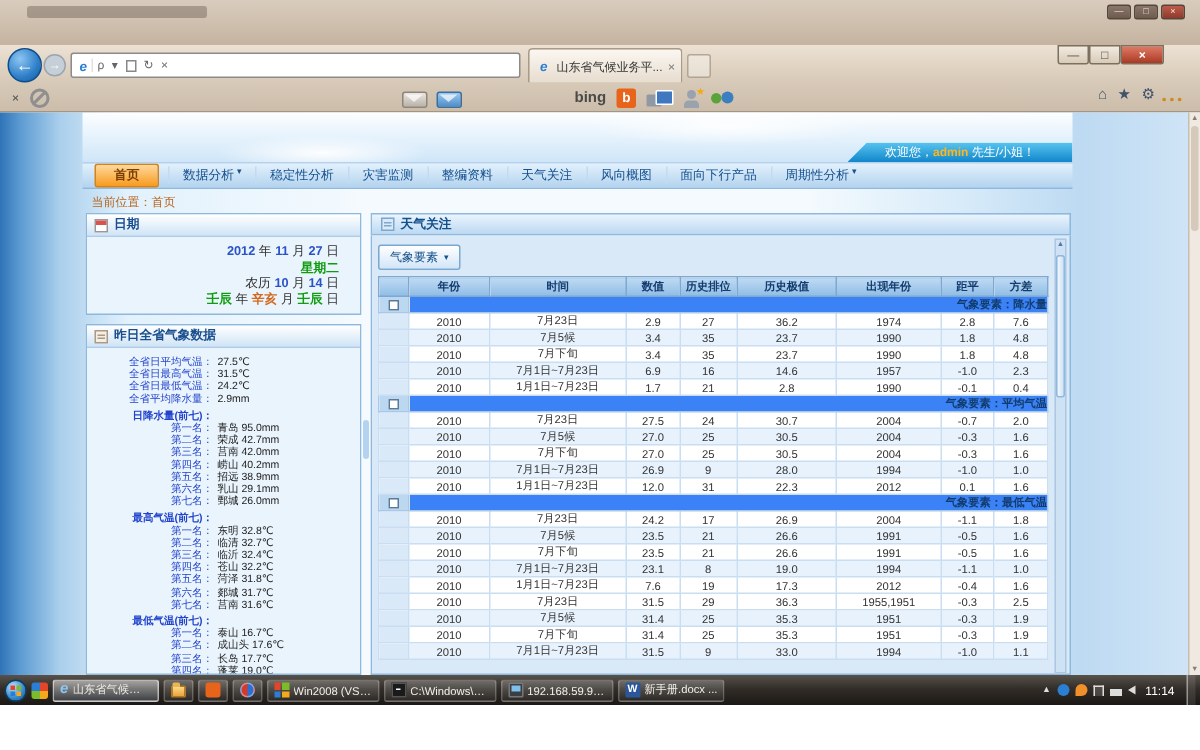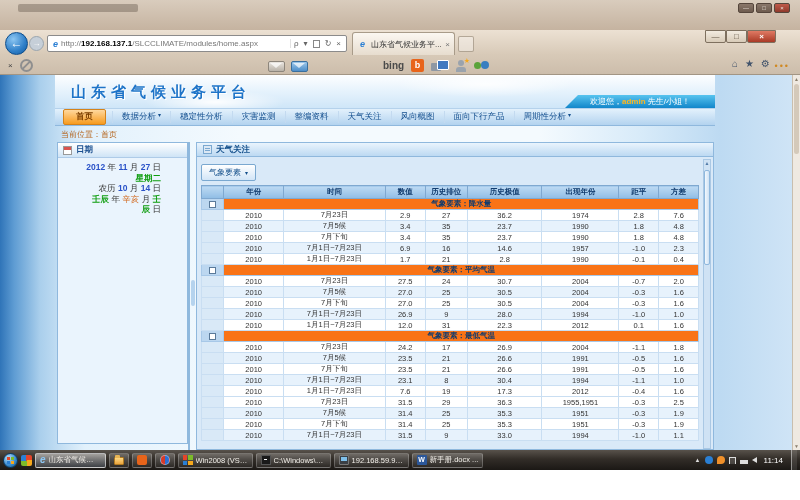--- a/index.html
+++ b/index.html
@@ -90,40 +90,40 @@
   .nav-item{padding:0 9px;display:flex;align-items:flex-start;gap:2px;white-space:nowrap}
   .nav-item:not(.nav-home){border-left:1px solid #c3daf0}
   .nav-item.nav-home{background:linear-gradient(180deg,#ffd89e,#f79b1e);border:1px solid #d4821a;border-radius:2px;
     color:#7c3f00;font-weight:bold;padding:1px 12px;margin-right:6px}
   .caret{font-size:6px}
 
   .breadcrumb-row{display:flex;justify-content:space-between;align-items:center;height:16px;font-size:8px;color:#b5651d;padding:0 6px}
   .bc-right{display:flex;gap:16px}
 
   .cols{position:absolute;left:0;top:67px;width:660px;height:308px;display:flex;overflow:hidden}
-  .sidebar{width:133px;margin-left:2px;display:flex;flex-direction:row;overflow:hidden}
+  .sidebar{width:184px;margin-left:2px;display:flex;flex-direction:column;overflow:hidden}
   .splitter{width:6px;position:relative}
   .splitter-handle{position:absolute;left:1px;top:138px;width:4px;height:26px;background:#b5d3ee;border-radius:2px}
   .main{flex:1;margin-right:1px;display:flex;flex-direction:column;overflow:hidden}
 
   .side-panel{border:1px solid #8fb8dd;background:#eaf4fd}
   .side-panel.date{margin-bottom:6px}
   .side-panel.weather{flex:1;overflow:hidden}
   .sp-header{height:15px;display:flex;align-items:center;gap:4px;padding:0 5px;
     background:linear-gradient(180deg,#ffffff,#cfe4f6);border-bottom:1px solid #aecbe8;
     font-size:8.5px;font-weight:bold;color:#1a4f8f}
   .icon-cal{width:9px;height:9px;background:#fff;border:1px solid #999;position:relative}
   .icon-cal::before{content:"";position:absolute;left:0;top:0;width:7px;height:3px;background:#d9534f}
   .icon-note{width:9px;height:9px;background:#f5efe2;border:1px solid #aa9988;position:relative}
   .icon-note::before{content:"";position:absolute;left:1px;top:2px;width:5px;height:1px;background:#aa9988;box-shadow:0 2px 0 #aa9988}
-  .date-body{padding:4px 26px 5px;text-align:right;font-size:8.5px;line-height:10.5px}
+  .date-body{padding:4px 14px 5px;text-align:right;font-size:8.5px;line-height:10.5px}
   .c-blue{color:#2a52c8;font-weight:bold}
   .c-dark{color:#333}
   .c-green{color:#0f9d0f;font-weight:bold}
-  .c-orange{color:#d2691e;font-weight:normal}
+  .c-orange{color:#d2691e;font-weight:bold}
 
   .weather-body{padding:6px 4px 4px 0;font-size:7px;line-height:8.2px}
   .w-row{display:flex;align-items:baseline}
   .w-lbl{flex:0 0 84px;text-align:right;color:#2244cc;white-space:nowrap}
   .w-val{padding-left:3px;color:#222;white-space:nowrap}
   .w-sec .w-lbl{font-weight:bold}
   .w-gap{margin-top:3px}
 
   .main-panel-header{height:15px;display:flex;align-items:center;gap:4px;padding:0 6px;
     background:linear-gradient(180deg,#eaf4fd,#bcd9f2);border:1px solid #8fb8dd;
@@ -131,21 +131,21 @@
   .icon-grid{width:9px;height:9px;background:#dce8f4;border:1px solid #7aa8d0;position:relative}
   .icon-grid::before{content:"";position:absolute;left:1px;top:2px;width:5px;height:1px;background:#7aa8d0;box-shadow:0 2px 0 #7aa8d0}
   .main-panel-body{flex:1;border:1px solid #8fb8dd;border-top:none;background:#d9e9f8;
     padding:4px 14px 0 4px;position:relative;overflow:hidden}
   .element-btn{display:inline-flex;align-items:center;gap:4px;background:linear-gradient(180deg,#ffffff,#d2e5f7);
     border:1px solid #7aa8d0;border-radius:2px;padding:2px 7px;font-size:8px;color:#14508c;margin-bottom:4px}
   table.data{width:100%;border-collapse:collapse;table-layout:fixed;background:#fff;font-size:7.5px}
   .data th{height:13px;background:linear-gradient(180deg,#bedaf3,#8fbde5);border:1px solid #7fa8d0;
     color:#123c6e;font-weight:bold;padding:0;white-space:nowrap;overflow:hidden}
   .data td{height:11px;border:1px solid #c9def2;text-align:center;color:#333;padding:0;white-space:nowrap;overflow:hidden}
-  .data tr.group-row td{background:#f97316;border-color:#a7c8e8;color:#123c6e;font-weight:bold;text-align:center}
+  .data tr.group-row td{background:#3b82f6;border-color:#a7c8e8;color:#123c6e;font-weight:bold;text-align:right}
   .data td.lead-cell,.data td.lead-cell-group{background:#d9e9f7}
   .data tr.group-row td.lead-cell-group{background:#bcd7f0;text-align:center}
   .data tr.row-odd td{background:#e7f2fc}
   .data tr.row-odd td.lead-cell{background:#d9e9f7}
   .checkbox{display:inline-block;width:7px;height:7px;background:#fff;border:1px solid #5a7a9a;vertical-align:middle}
   .group-label{padding-left:3px}
   .main-sb{position:absolute;right:2px;top:2px;width:8px;bottom:0;background:#cfe2f4;border:1px solid #aac8e4}
   .main-sb .m-arr{display:block;font-size:5px;color:#527ba8;text-align:center;line-height:7px}
   .main-sb .sb-thumb{position:absolute;left:0;top:10px;width:6px;height:95px;
     background:linear-gradient(90deg,#f2f8fe,#cfe2f4);border:1px solid #8fb8dd;border-radius:2px}
@@ -205,21 +205,20 @@
       <div class="bgwin-btn">□</div>
       <div class="bgwin-btn close">×</div>
     </div>
   </div>
 
   <div class="chrome">
     <div class="btn-back">←</div>
     <div class="btn-fwd">→</div>
     <div class="addr">
       <span class="ie-mini">e</span>
-      <span class="url"><span>http://</span><span class="host">192.168.137.1</span><span>/SLCCLIMATE/modules/home.aspx</span></span>
       <span class="addr-icons">
         <span>ρ</span>
         <span>▾</span>
         <span class="compat-box"></span>
         <span>↻</span>
         <span>×</span>
       </span>
     </div>
     <div class="tab">
       <span class="ie-mini">e</span>
@@ -252,21 +251,20 @@
         </span>
       <span class="icon-people"></span>
     </div>
     <div class="dots">•••</div>
   </div>
 
   <div class="viewport">
     <div class="page">
 
       <div class="page-header">
-        <div class="page-title">山东省气候业务平台</div>
         <div class="welcome"><span>欢迎您，</span><span class="user">admin</span><span> 先生/小姐！</span></div>
       </div>
 
       <div class="navbar">
           <div class="nav-item nav-home">
             <span>首页</span>
           </div>
           <div class="nav-item">
             <span>数据分析</span>
             <span class="caret">▾</span>
@@ -615,21 +613,21 @@
                     <td>1991</td>
                     <td>-0.5</td>
                     <td>1.6</td>
                   </tr>
                   <tr class="row-odd">
                     <td class="lead-cell"></td>
                     <td>2010</td>
                     <td>7月1日~7月23日</td>
                     <td>23.1</td>
                     <td>8</td>
-                    <td>30.4</td>
+                    <td>19.0</td>
                     <td>1994</td>
                     <td>-1.1</td>
                     <td>1.0</td>
                   </tr>
                   <tr class="row-even">
                     <td class="lead-cell"></td>
                     <td>2010</td>
                     <td>1月1日~7月23日</td>
                     <td>7.6</td>
                     <td>19</td>

